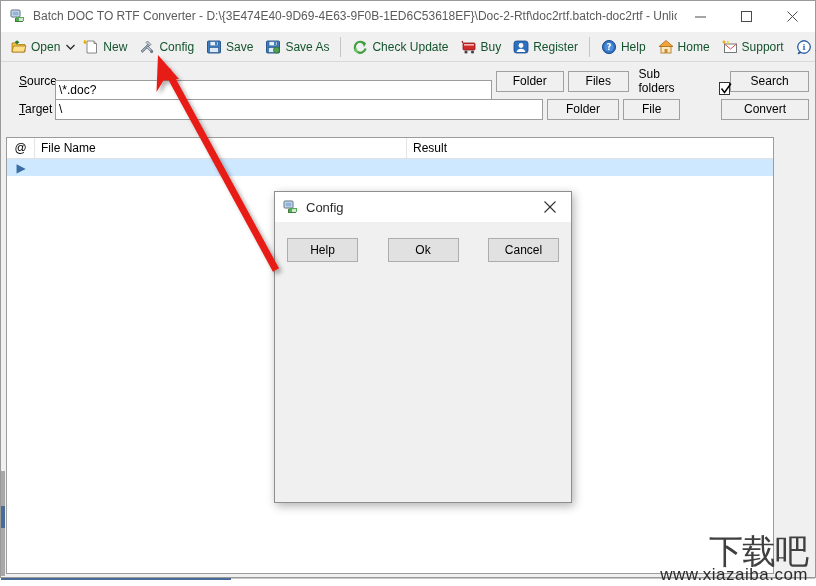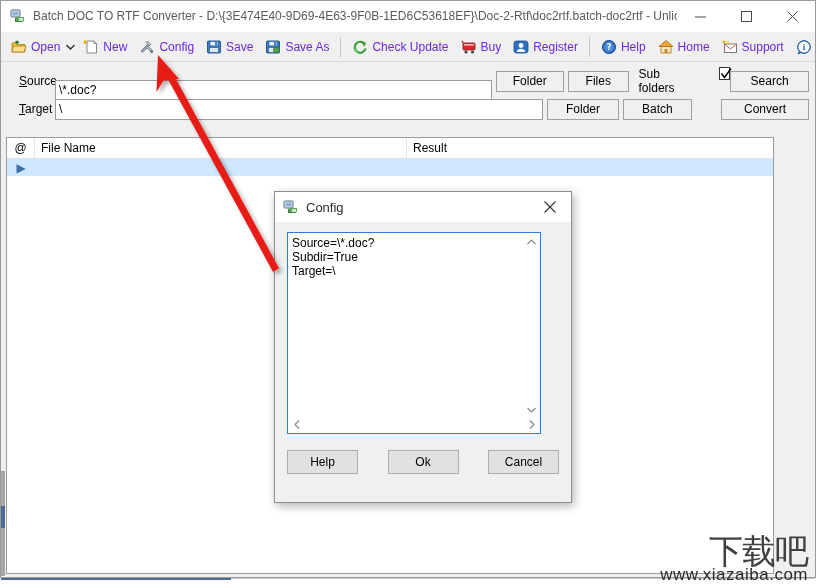--- a/index.html
+++ b/index.html
@@ -72,21 +72,21 @@
     margin: 0 1px;
     cursor: default;
     white-space: nowrap;
   }
   .tb-ico {
     width: 16px; height: 16px;
     margin-right: 4px;
     flex: 0 0 auto;
     display: block;
   }
-  .tb-label { font-size: 12px; color: #6d28d9; }
+  .tb-label { font-size: 12px; color: #14532d; }
   .tb-sep {
     width: 1px; height: 20px;
     background: #c6c6c6;
     margin: 0 5px;
     flex: 0 0 auto;
   }
   .tb-arrow {
     width: 14px; height: 24px;
     display: flex; align-items: center; justify-content: center;
     margin-right: 2px;
@@ -132,21 +132,21 @@
     background: #f0f0f0;
     border: 1px solid #a0a0a0;
     box-sizing: border-box;
     font-size: 12px;
     display: flex; align-items: center; justify-content: center;
     margin-left: 4px;
     padding: 0 18px;
     color: #000;
   }
   .chk-wrap {
-    display: flex; align-items: flex-start;
+    display: flex; align-items: flex-end;
     margin-left: 10px;
     font-size: 12px;
     gap: 23px;
   }
   .chk-box {
     width: 13px; height: 13px;
     border: 1px solid #333;
     background: #fff;
     margin-left: 6px;
     position: relative;
@@ -571,21 +571,21 @@
       <div class="spacer-flex"></div>
       <div class="big-btn">Search</div>
     </div>
 
     <div class="form-row">
       <div class="form-label"><u>T</u><span>arget</span></div>
       <div class="txtbox" id="target-input">
         <span>\</span>
       </div>
       <div class="sm-btn">Folder</div>
-      <div class="sm-btn">Batch</div>
+      <div class="sm-btn">File</div>
       <div class="spacer-flex"></div>
       <div class="big-btn">Convert</div>
     </div>
   </div>
 
   <div id="list-view">
     <div id="list-header">
       <div class="col-h col-at">@</div>
       <div class="col-h col-name">File Name</div>
       <div class="col-h col-result">Result</div>
@@ -619,51 +619,20 @@
     </div>
     <div id="config-title-text">Config</div>
     <div id="config-close">
       <svg width="12" height="12" viewBox="0 0 12 12">
           <line x1="0.5" y1="0.5" x2="11.5" y2="11.5" stroke="currentColor" stroke-width="1.1"></line>
           <line x1="11.5" y1="0.5" x2="0.5" y2="11.5" stroke="currentColor" stroke-width="1.1"></line>
         </svg>
     </div>
   </div>
 
-  <div id="config-body">
-    <div id="config-textarea-wrap">
-      <div id="config-text">Source=\*.doc?
-Subdir=True
-Target=\</div>
-      <div id="cfg-vscroll">
-        <div class="scroll-arrow" id="cfg-up">
-          <svg width="9" height="6" viewBox="0 0 9 6">
-              <path d="M0.5 5 L4.5 1 L8.5 5" fill="none" stroke="#8a8a8a" stroke-width="1.2"></path>
-            </svg>
-        </div>
-        <div class="scroll-arrow" id="cfg-down">
-          <svg width="9" height="6" viewBox="0 0 9 6">
-              <path d="M0.5 1 L4.5 5 L8.5 1" fill="none" stroke="#8a8a8a" stroke-width="1.2"></path>
-            </svg>
-        </div>
-      </div>
-      <div id="cfg-hscroll">
-        <div class="scroll-arrow" id="cfg-left">
-          <svg width="6" height="9" viewBox="0 0 6 9">
-              <path d="M5 0.5 L1 4.5 L5 8.5" fill="none" stroke="#8a8a8a" stroke-width="1.2"></path>
-            </svg>
-        </div>
-        <div class="scroll-arrow" id="cfg-right">
-          <svg width="6" height="9" viewBox="0 0 6 9">
-              <path d="M1 0.5 L5 4.5 L1 8.5" fill="none" stroke="#8a8a8a" stroke-width="1.2"></path>
-            </svg>
-        </div>
-      </div>
-    </div>
-  </div>
 
   <div id="config-buttons">
     <div class="dlg-btn">Help</div>
     <div class="dlg-btn">Ok</div>
     <div class="dlg-btn">Cancel</div>
   </div>
 </div>
 
 <svg id="annot-arrow" viewBox="0 0 816 586">
   <defs>

